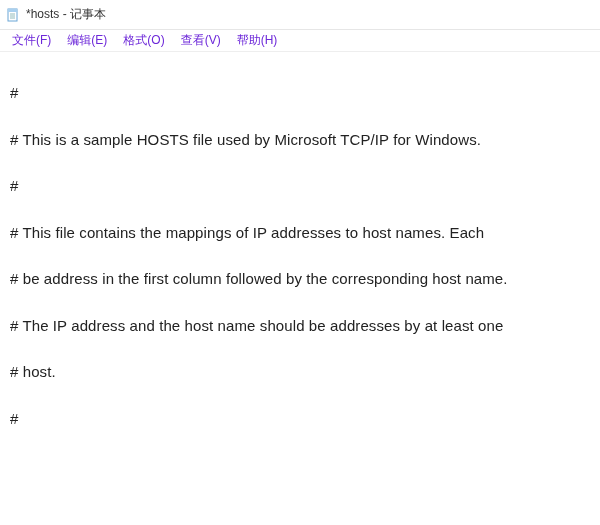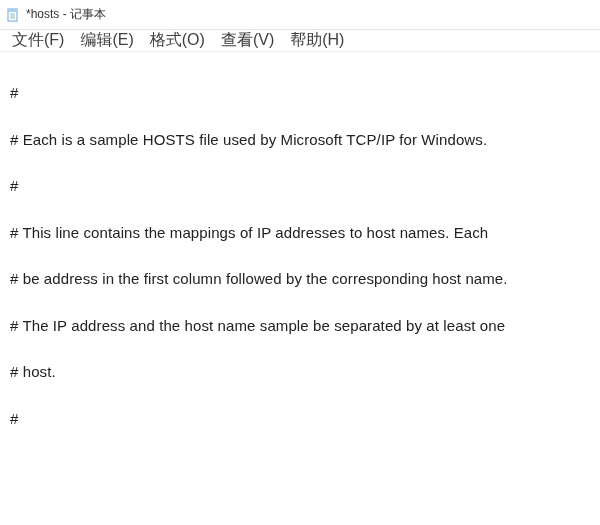--- a/index.html
+++ b/index.html
@@ -25,22 +25,22 @@
       height: 14px;
       margin-right: 6px;
       display: inline-block;
     }
     .menubar {
       height: 22px;
       background: #fff;
       display: flex;
       align-items: center;
       padding: 0 4px;
-      font-size: 16px;
-      color: #404040;
+      font-size: 12px;
+      color: #6d28d9;
       border-bottom: 1px solid #eee;
     }
     .menubar .menu-item {
       padding: 2px 8px;
       cursor: default;
     }
     .content {
       padding: 6px 10px 10px 10px;
       font-family: Arial, "Microsoft YaHei", sans-serif;
       font-size: 15px;
@@ -71,25 +71,25 @@
 <div class="menubar">
   <div class="menu-item">文件(F)</div>
   <div class="menu-item">编辑(E)</div>
   <div class="menu-item">格式(O)</div>
   <div class="menu-item">查看(V)</div>
   <div class="menu-item">帮助(H)</div>
 </div>
 
 <div class="content">
 <div>#</div>
-<div># Each is a sample HOSTS file used by Microsoft TCP/IP for Windows.</div>
+<div># This is a sample HOSTS file used by Microsoft TCP/IP for Windows.</div>
 <div>#</div>
-<div># This line contains the mappings of IP addresses to host names. Each</div>
+<div># This file contains the mappings of IP addresses to host names. Each</div>
 <div># be address in the first column followed by the corresponding host name.</div>
-<div># The IP address and the host name sample be separated by at least one</div>
+<div># The IP address and the host name should be addresses by at least one</div>
 <div># host.</div>
 <div>#</div>
 
 
 
 
 
 
 <div></div>
 

